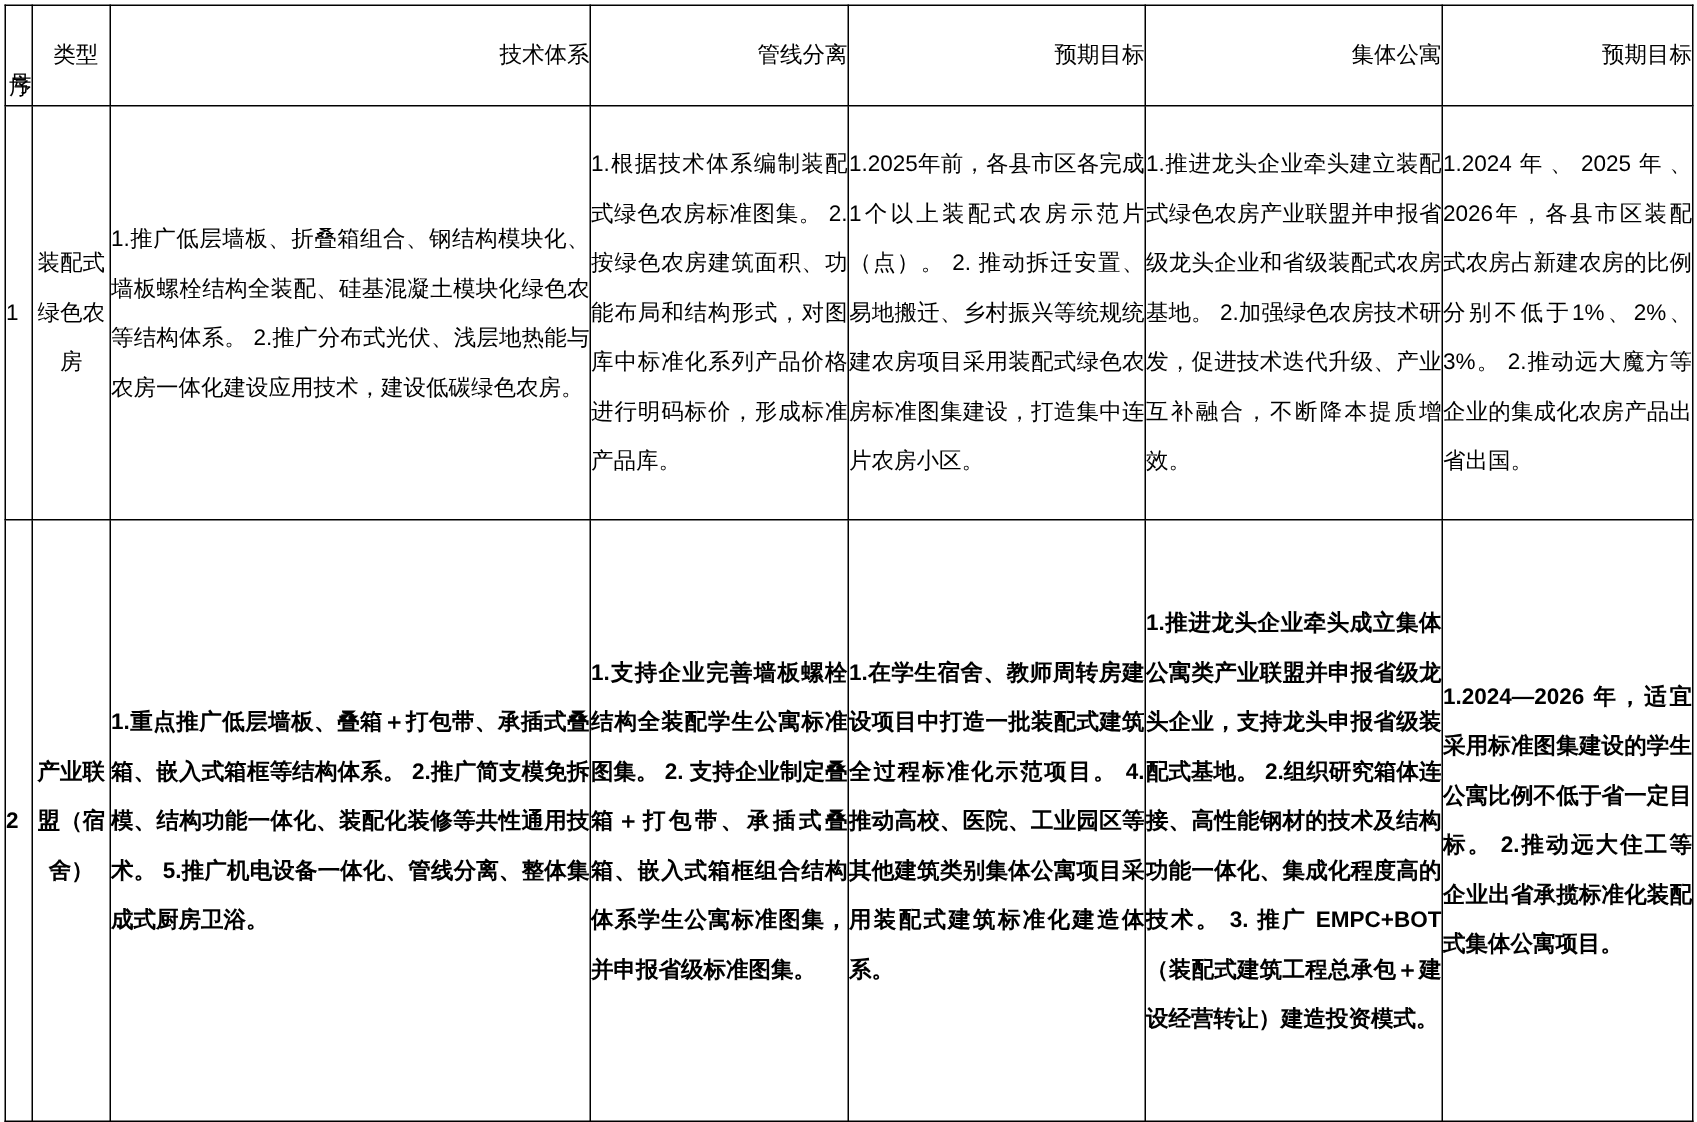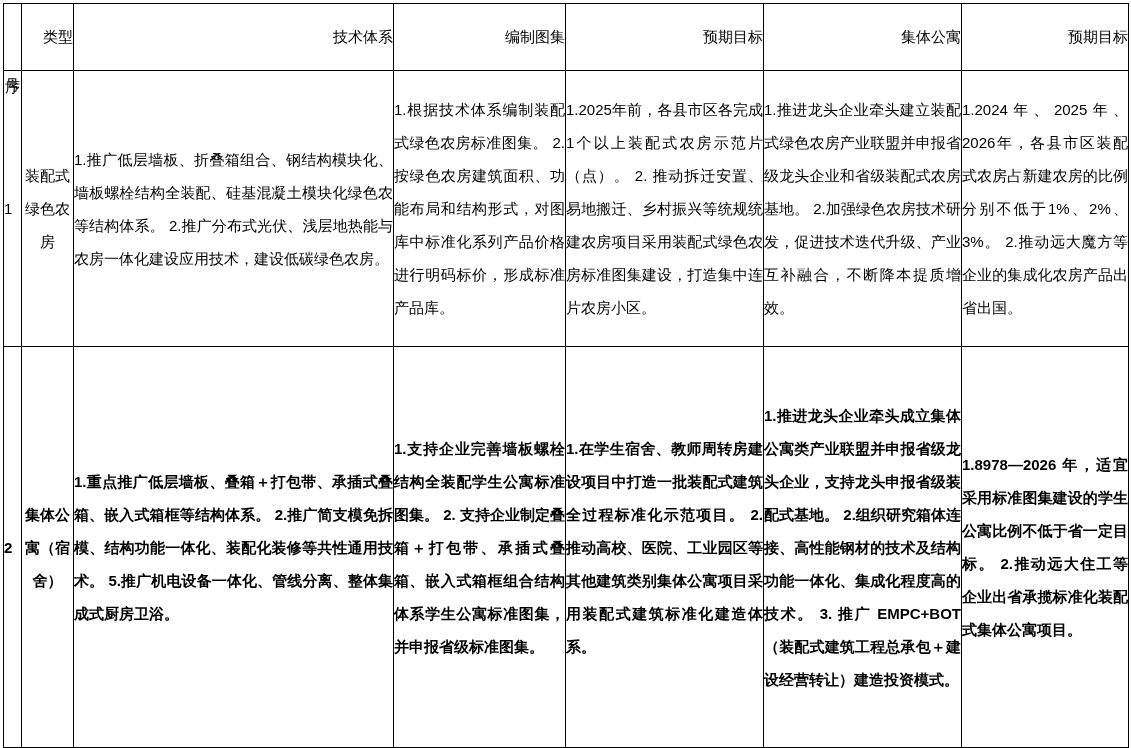--- a/index.html
+++ b/index.html
@@ -35,21 +35,21 @@
   }
   .hdr-cell {
     font-size: 15px;
     line-height: 22px;
     padding: 6px 5px 6px 6px;
     font-weight: normal;
     text-align: right;
     vertical-align: middle;
   }
   .hdr-cell.narrow {
-    text-align: right;
+    text-align: center;
     padding-left: 6px;
   }
   .idx-cell {
     font-size: 15px;
     text-align: left;
     vertical-align: middle;
     padding-left: 6px;
   }
   .type-cell {
     font-size: 15px;
@@ -90,21 +90,21 @@
       <col class="c-atlas">
       <col class="c-scene">
       <col class="c-union">
       <col class="c-goal">
     </colgroup>
     <thead>
       <tr class="row-header">
         <th class="hdr-cell narrow" style="writing-mode: vertical-rl; text-orientation: upright; line-height:16px; padding:4px 1px;">序号</th>
         <th class="hdr-cell narrow">类型</th>
         <th class="hdr-cell">技术体系</th>
-        <th class="hdr-cell">编制图集</th>
+        <th class="hdr-cell">管线分离</th>
         <th class="hdr-cell">预期目标</th>
         <th class="hdr-cell">集体公寓</th>
         <th class="hdr-cell">预期目标</th>
       </tr>
     </thead>
     <tbody>
       <tr class="row-one">
         <td class="idx-cell">1</td>
         <td class="type-cell">装配式绿色农房</td>
         <td class="body-cell">1.推广低层墙板、折叠箱组合、钢结构模块化、墙板螺栓结构全装配、硅基混凝土模块化绿色农等结构体系。
@@ -113,29 +113,29 @@
 2. 按绿色农房建筑面积、功能布局和结构形式，对图库中标准化系列产品价格进行明码标价，形成标准产品库。</td>
         <td class="body-cell">1.2025年前，各县市区各完成1个以上装配式农房示范片（点）。
 2. 推动拆迁安置、易地搬迁、乡村振兴等统规统建农房项目采用装配式绿色农房标准图集建设，打造集中连片农房小区。</td>
         <td class="body-cell">1.推进龙头企业牵头建立装配式绿色农房产业联盟并申报省级龙头企业和省级装配式农房基地。
 2.加强绿色农房技术研发，促进技术迭代升级、产业互补融合，不断降本提质增效。</td>
         <td class="body-cell">1.2024年、2025年、2026年，各县市区装配式农房占新建农房的比例分别不低于1%、2%、3%。
 2.推动远大魔方等企业的集成化农房产品出省出国。</td>
       </tr>
       <tr class="row-two">
         <td class="idx-cell">2</td>
-        <td class="type-cell">集体公寓（宿舍）</td>
+        <td class="type-cell">产业联盟（宿舍）</td>
         <td class="body-cell">1.重点推广低层墙板、叠箱＋打包带、承插式叠箱、嵌入式箱框等结构体系。
 2.推广简支模免拆模、结构功能一体化、装配化装修等共性通用技术。
 5.推广机电设备一体化、管线分离、整体集成式厨房卫浴。</td>
         <td class="body-cell">1.支持企业完善墙板螺栓结构全装配学生公寓标准图集。
 2. 支持企业制定叠箱＋打包带、承插式叠箱、嵌入式箱框组合结构体系学生公寓标准图集，并申报省级标准图集。</td>
         <td class="body-cell">1.在学生宿舍、教师周转房建设项目中打造一批装配式建筑全过程标准化示范项目。
-2. 推动高校、医院、工业园区等其他建筑类别集体公寓项目采用装配式建筑标准化建造体系。</td>
+4. 推动高校、医院、工业园区等其他建筑类别集体公寓项目采用装配式建筑标准化建造体系。</td>
         <td class="body-cell">1.推进龙头企业牵头成立集体公寓类产业联盟并申报省级龙头企业，支持龙头申报省级装配式基地。
 2.组织研究箱体连接、高性能钢材的技术及结构功能一体化、集成化程度高的技术。
 3. 推广 EMPC+BOT（装配式建筑工程总承包＋建设经营转让）建造投资模式。</td>
-        <td class="body-cell">1.8978—2026 年，适宜采用标准图集建设的学生公寓比例不低于省一定目标。
+        <td class="body-cell">1.2024—2026 年，适宜采用标准图集建设的学生公寓比例不低于省一定目标。
 2.推动远大住工等企业出省承揽标准化装配式集体公寓项目。</td>
       </tr>
     </tbody>
   </table>
 </div>
 
 </body></html>

